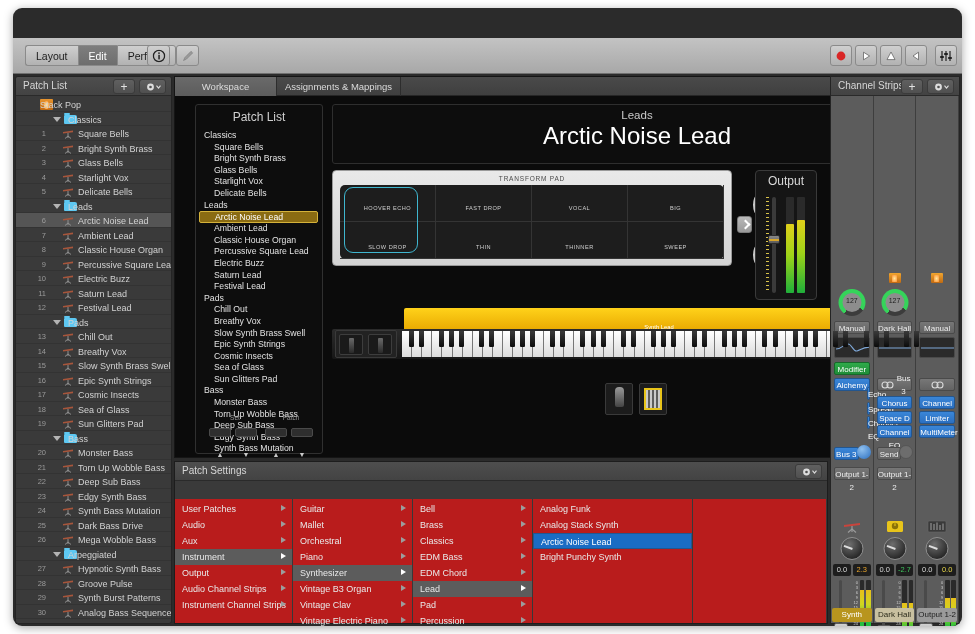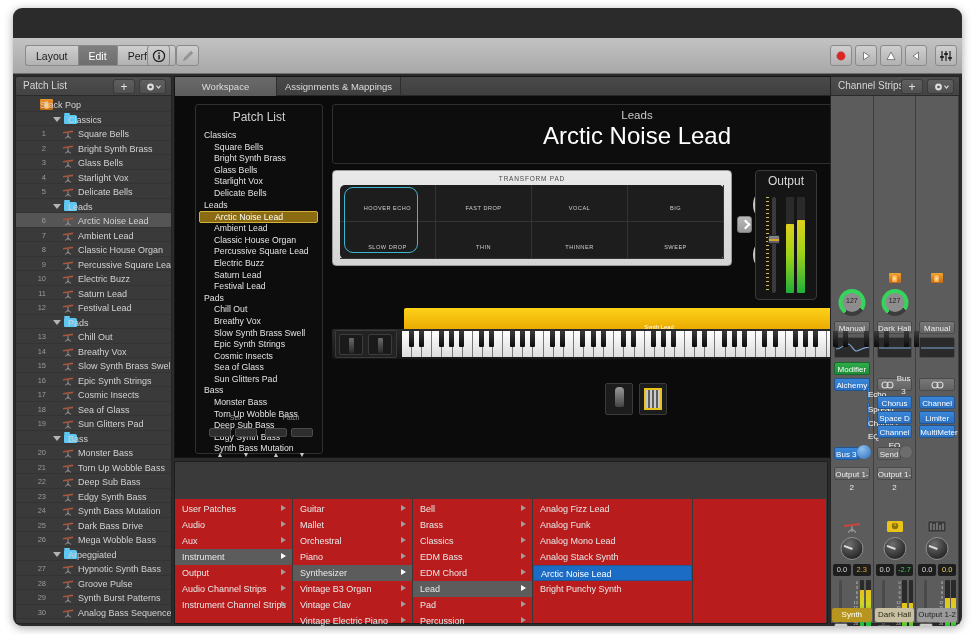--- a/index.html
+++ b/index.html
@@ -911,20 +911,30 @@
             </div>
           <div class="pedal" id="pedal2">
               <i></i>
             </div>
         </div>
       </div>
     </div>
   </div>
 
   <div id="settings">
+    <div class="panel-hdr">
+      <div class="t">Patch Settings</div>
+      <div class="hdr-btn" style="right:5px;width:27px;">
+        <svg width="17" height="10" viewBox="0 0 17 10">
+            <circle cx="6" cy="5" r="3.4" fill="#ddd"></circle>
+            <circle cx="6" cy="5" r="1.3" fill="#505050"></circle>
+            <path d="M12 3.6 L14 6.2 L16 3.6" fill="none" stroke="#ddd" stroke-width="1.1"></path>
+          </svg>
+      </div>
+    </div>
     <div id="cols">
         <div class="col" style="width: 118px;">
           <div class="citem">User Patches<span class="ar"></span></div>
           <div class="citem">Audio<span class="ar"></span></div>
           <div class="citem">Aux<span class="ar"></span></div>
           <div class="citem hv">Instrument<span class="ar"></span></div>
           <div class="citem">Output<span class="ar"></span></div>
           <div class="citem">Audio Channel Strips<span class="ar"></span></div>
           <div class="citem">Instrument Channel Strips<span class="ar"></span></div>
         </div>
@@ -942,23 +952,21 @@
           <div class="citem">Bell<span class="ar"></span></div>
           <div class="citem">Brass<span class="ar"></span></div>
           <div class="citem">Classics<span class="ar"></span></div>
           <div class="citem">EDM Bass<span class="ar"></span></div>
           <div class="citem">EDM Chord<span class="ar"></span></div>
           <div class="citem hv">Lead<span class="ar"></span></div>
           <div class="citem">Pad<span class="ar"></span></div>
           <div class="citem">Percussion<span class="ar"></span></div>
         </div>
         <div class="col" style="width: 160px;">
-          <div class="citem">Analog Fizz Lead</div>
           <div class="citem">Analog Funk</div>
-          <div class="citem">Analog Mono Lead</div>
           <div class="citem">Analog Stack Synth</div>
           <div class="citem blue">Arctic Noise Lead</div>
           <div class="citem">Bright Punchy Synth</div>
         </div>
         <div class="col" style="flex: 1 1 0%;"></div>
       </div>
   </div>
 
   <div id="strips">
     <div class="panel-hdr">

